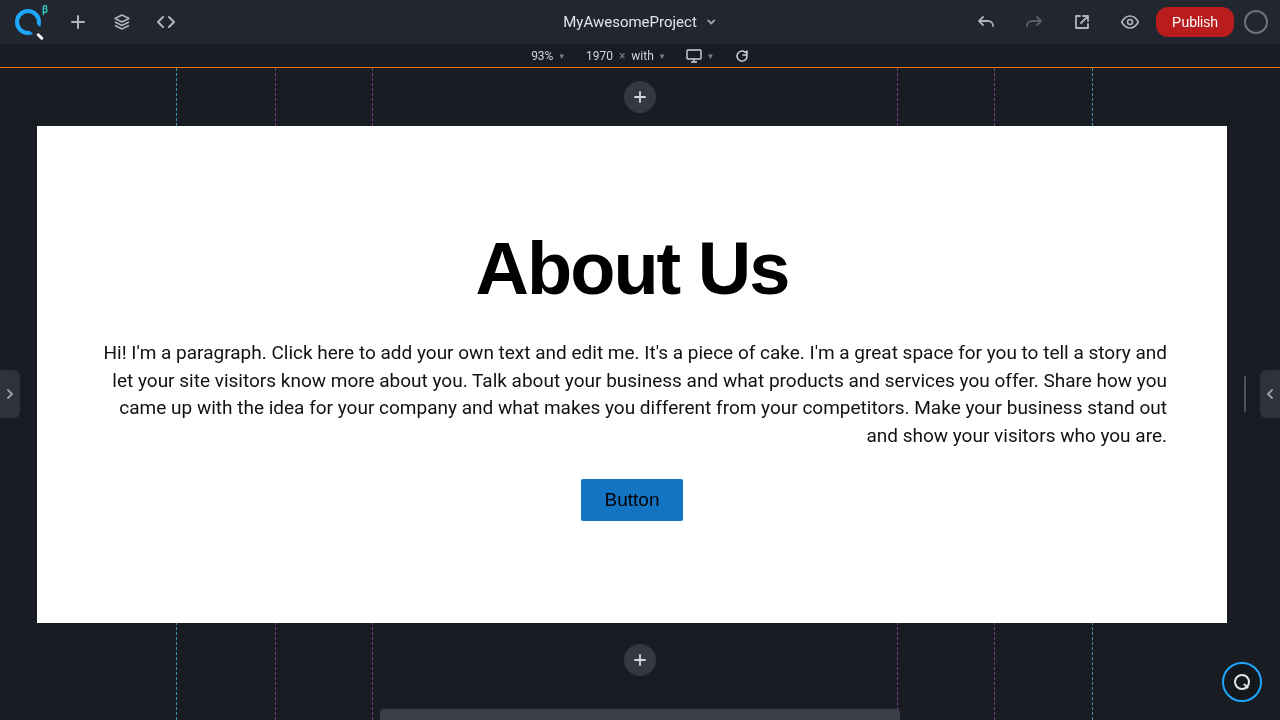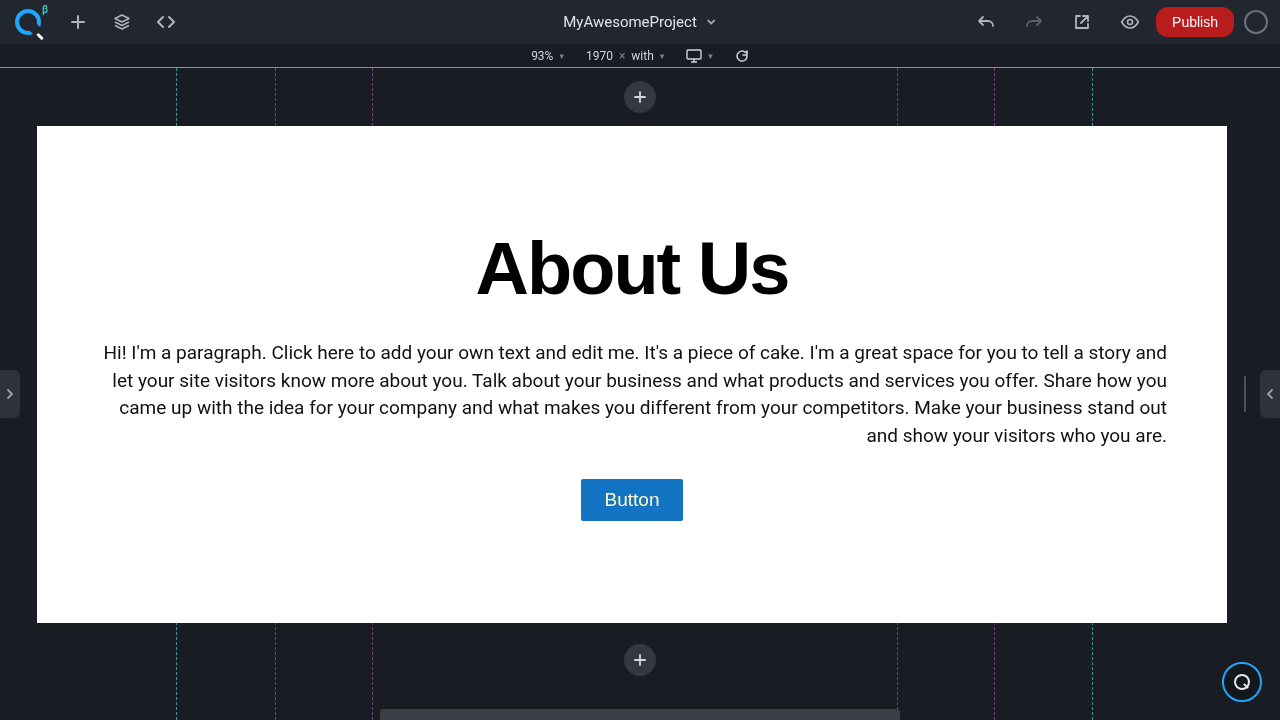--- a/index.html
+++ b/index.html
@@ -115,21 +115,21 @@
   .hero-para {
     font-size: 19px;
     line-height: 1.45;
     color: #111;
     margin-bottom: 30px;
     text-align: right;
   }
   .hero-btn-row { text-align: center; }
   .hero-btn {
     display: inline-block;
-    background: #1474c4; color: #fef9c3;
+    background: #1474c4; color: #000000;
     padding: 10px 24px; font-size: 19px;
     border: none; border-radius: 2px; cursor: pointer;
   }
   
   .add-circle {
     position: absolute; left: 50%; transform: translateX(-50%);
     width: 32px; height: 32px; border-radius: 50%;
     background: #34383f; color: #d4d8e0;
     display: flex; align-items: center; justify-content: center;
     font-size: 18px; cursor: pointer;

